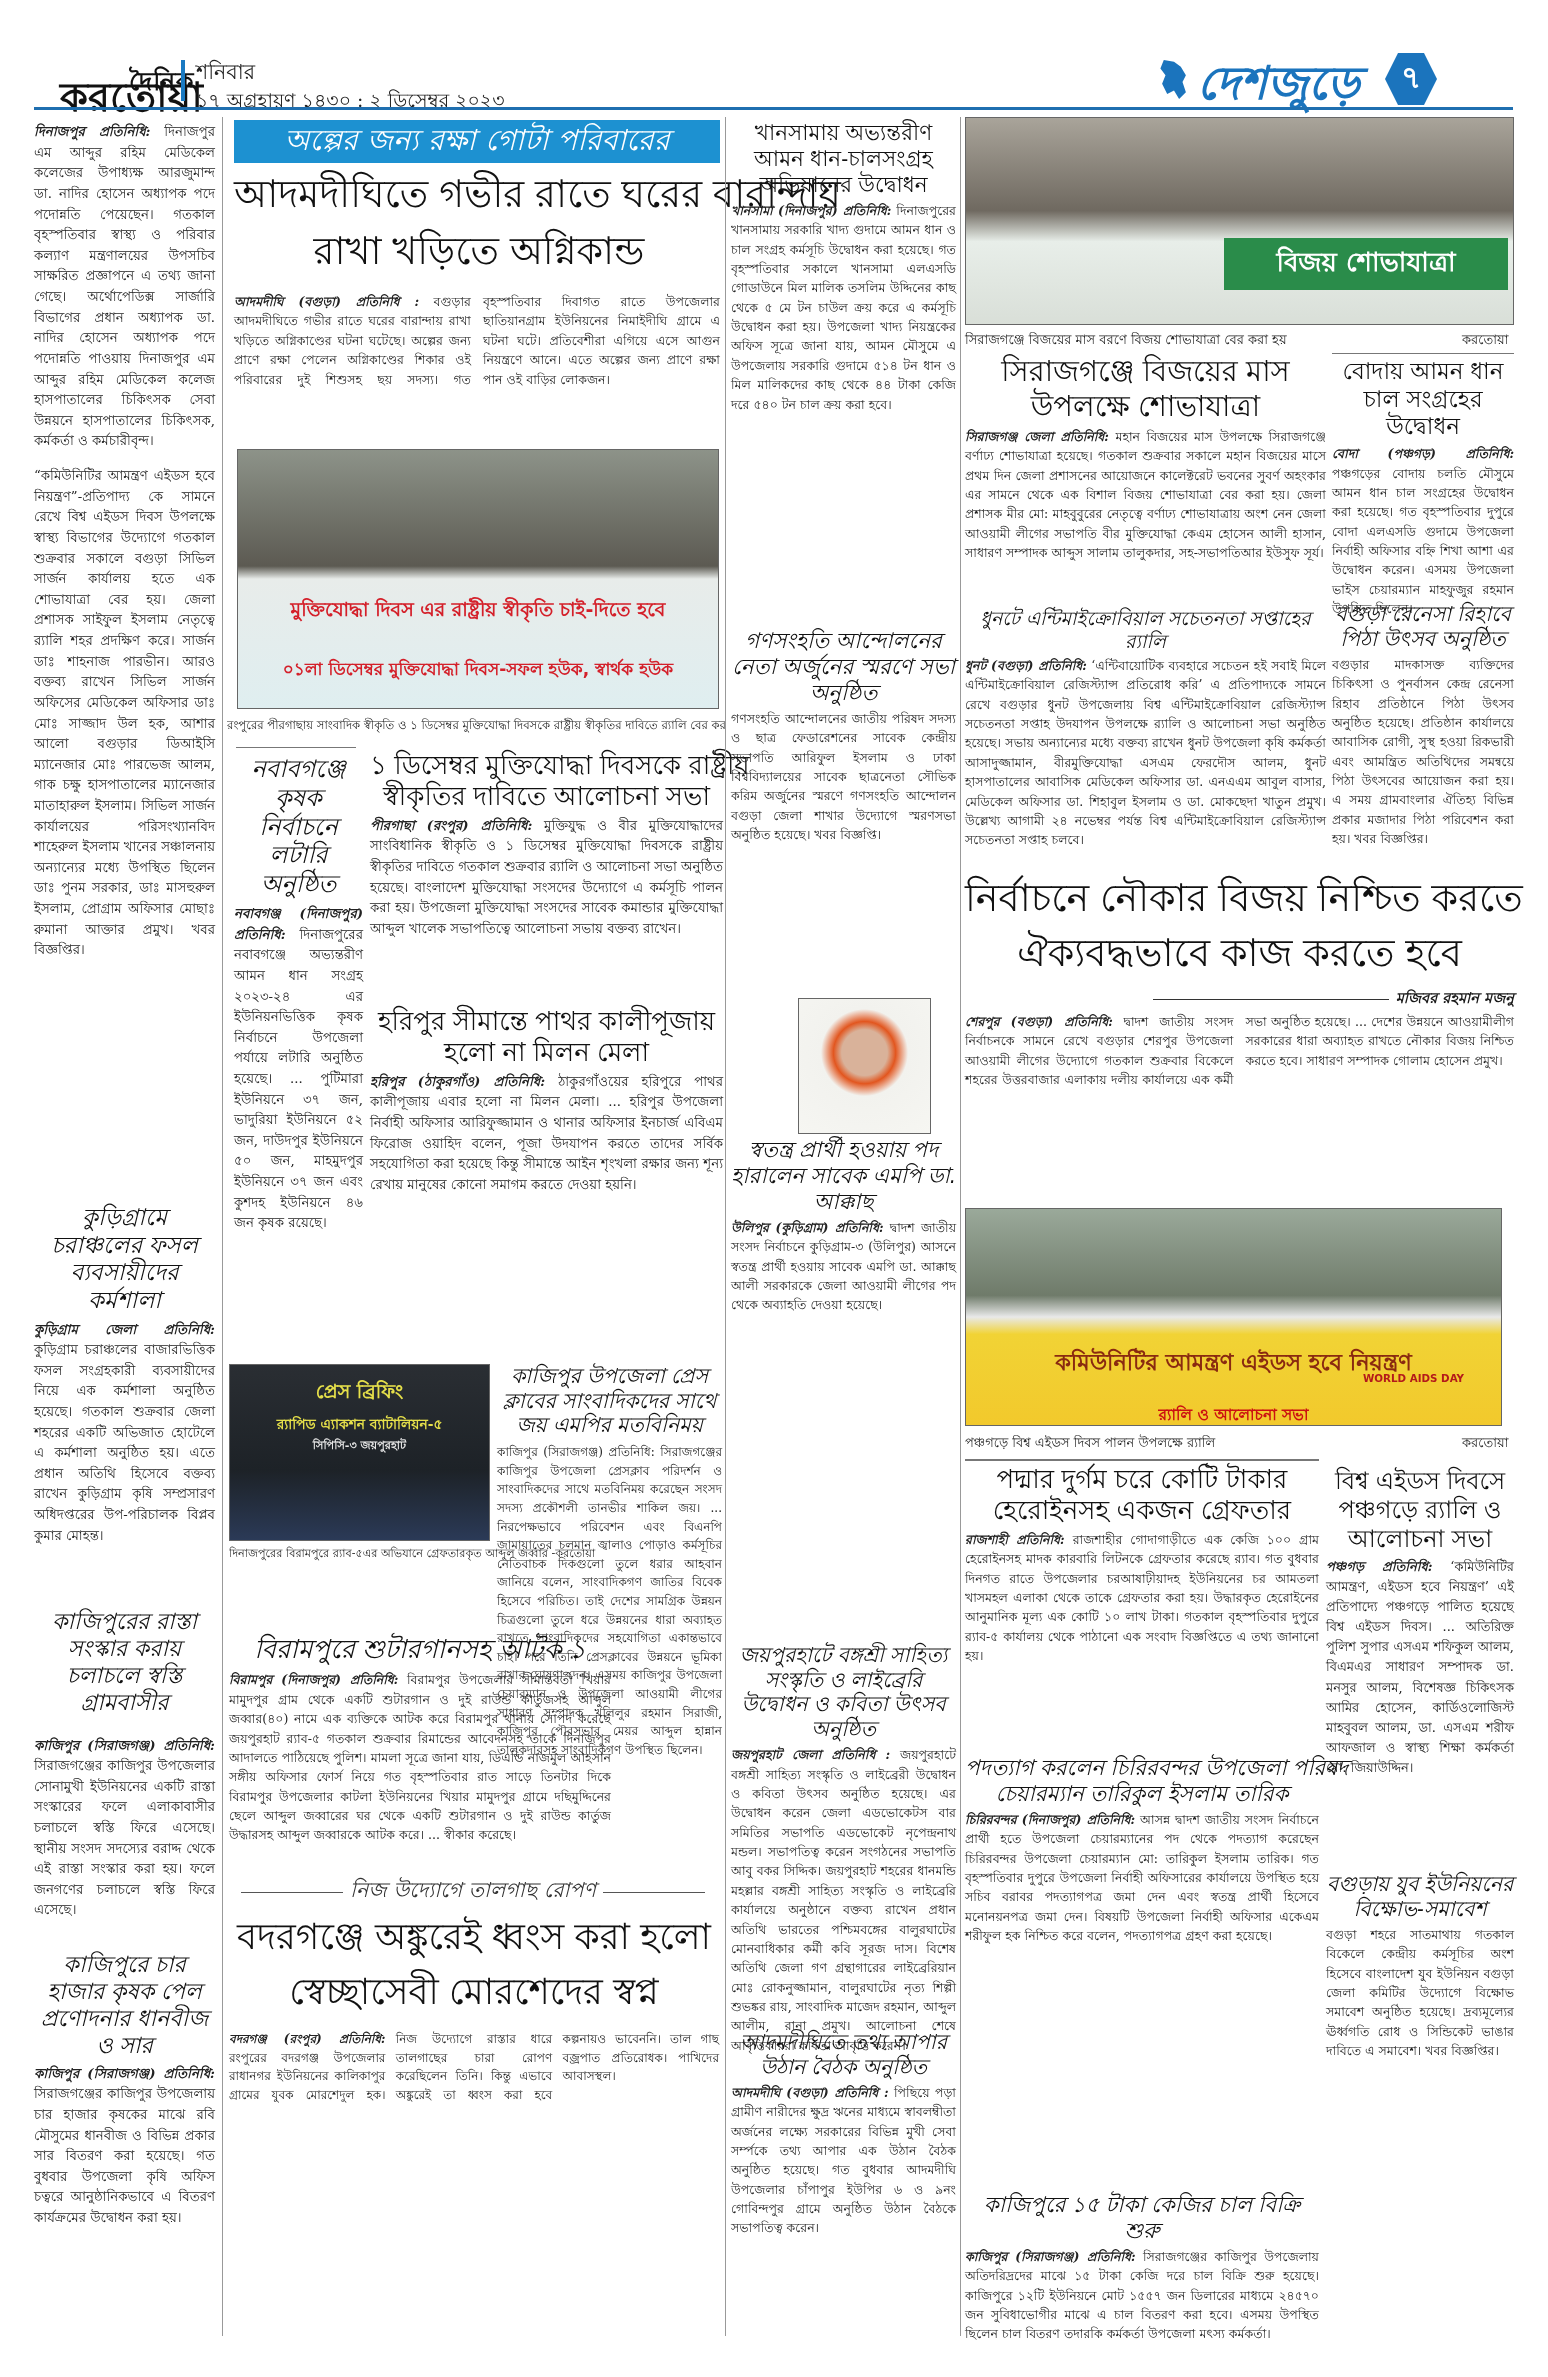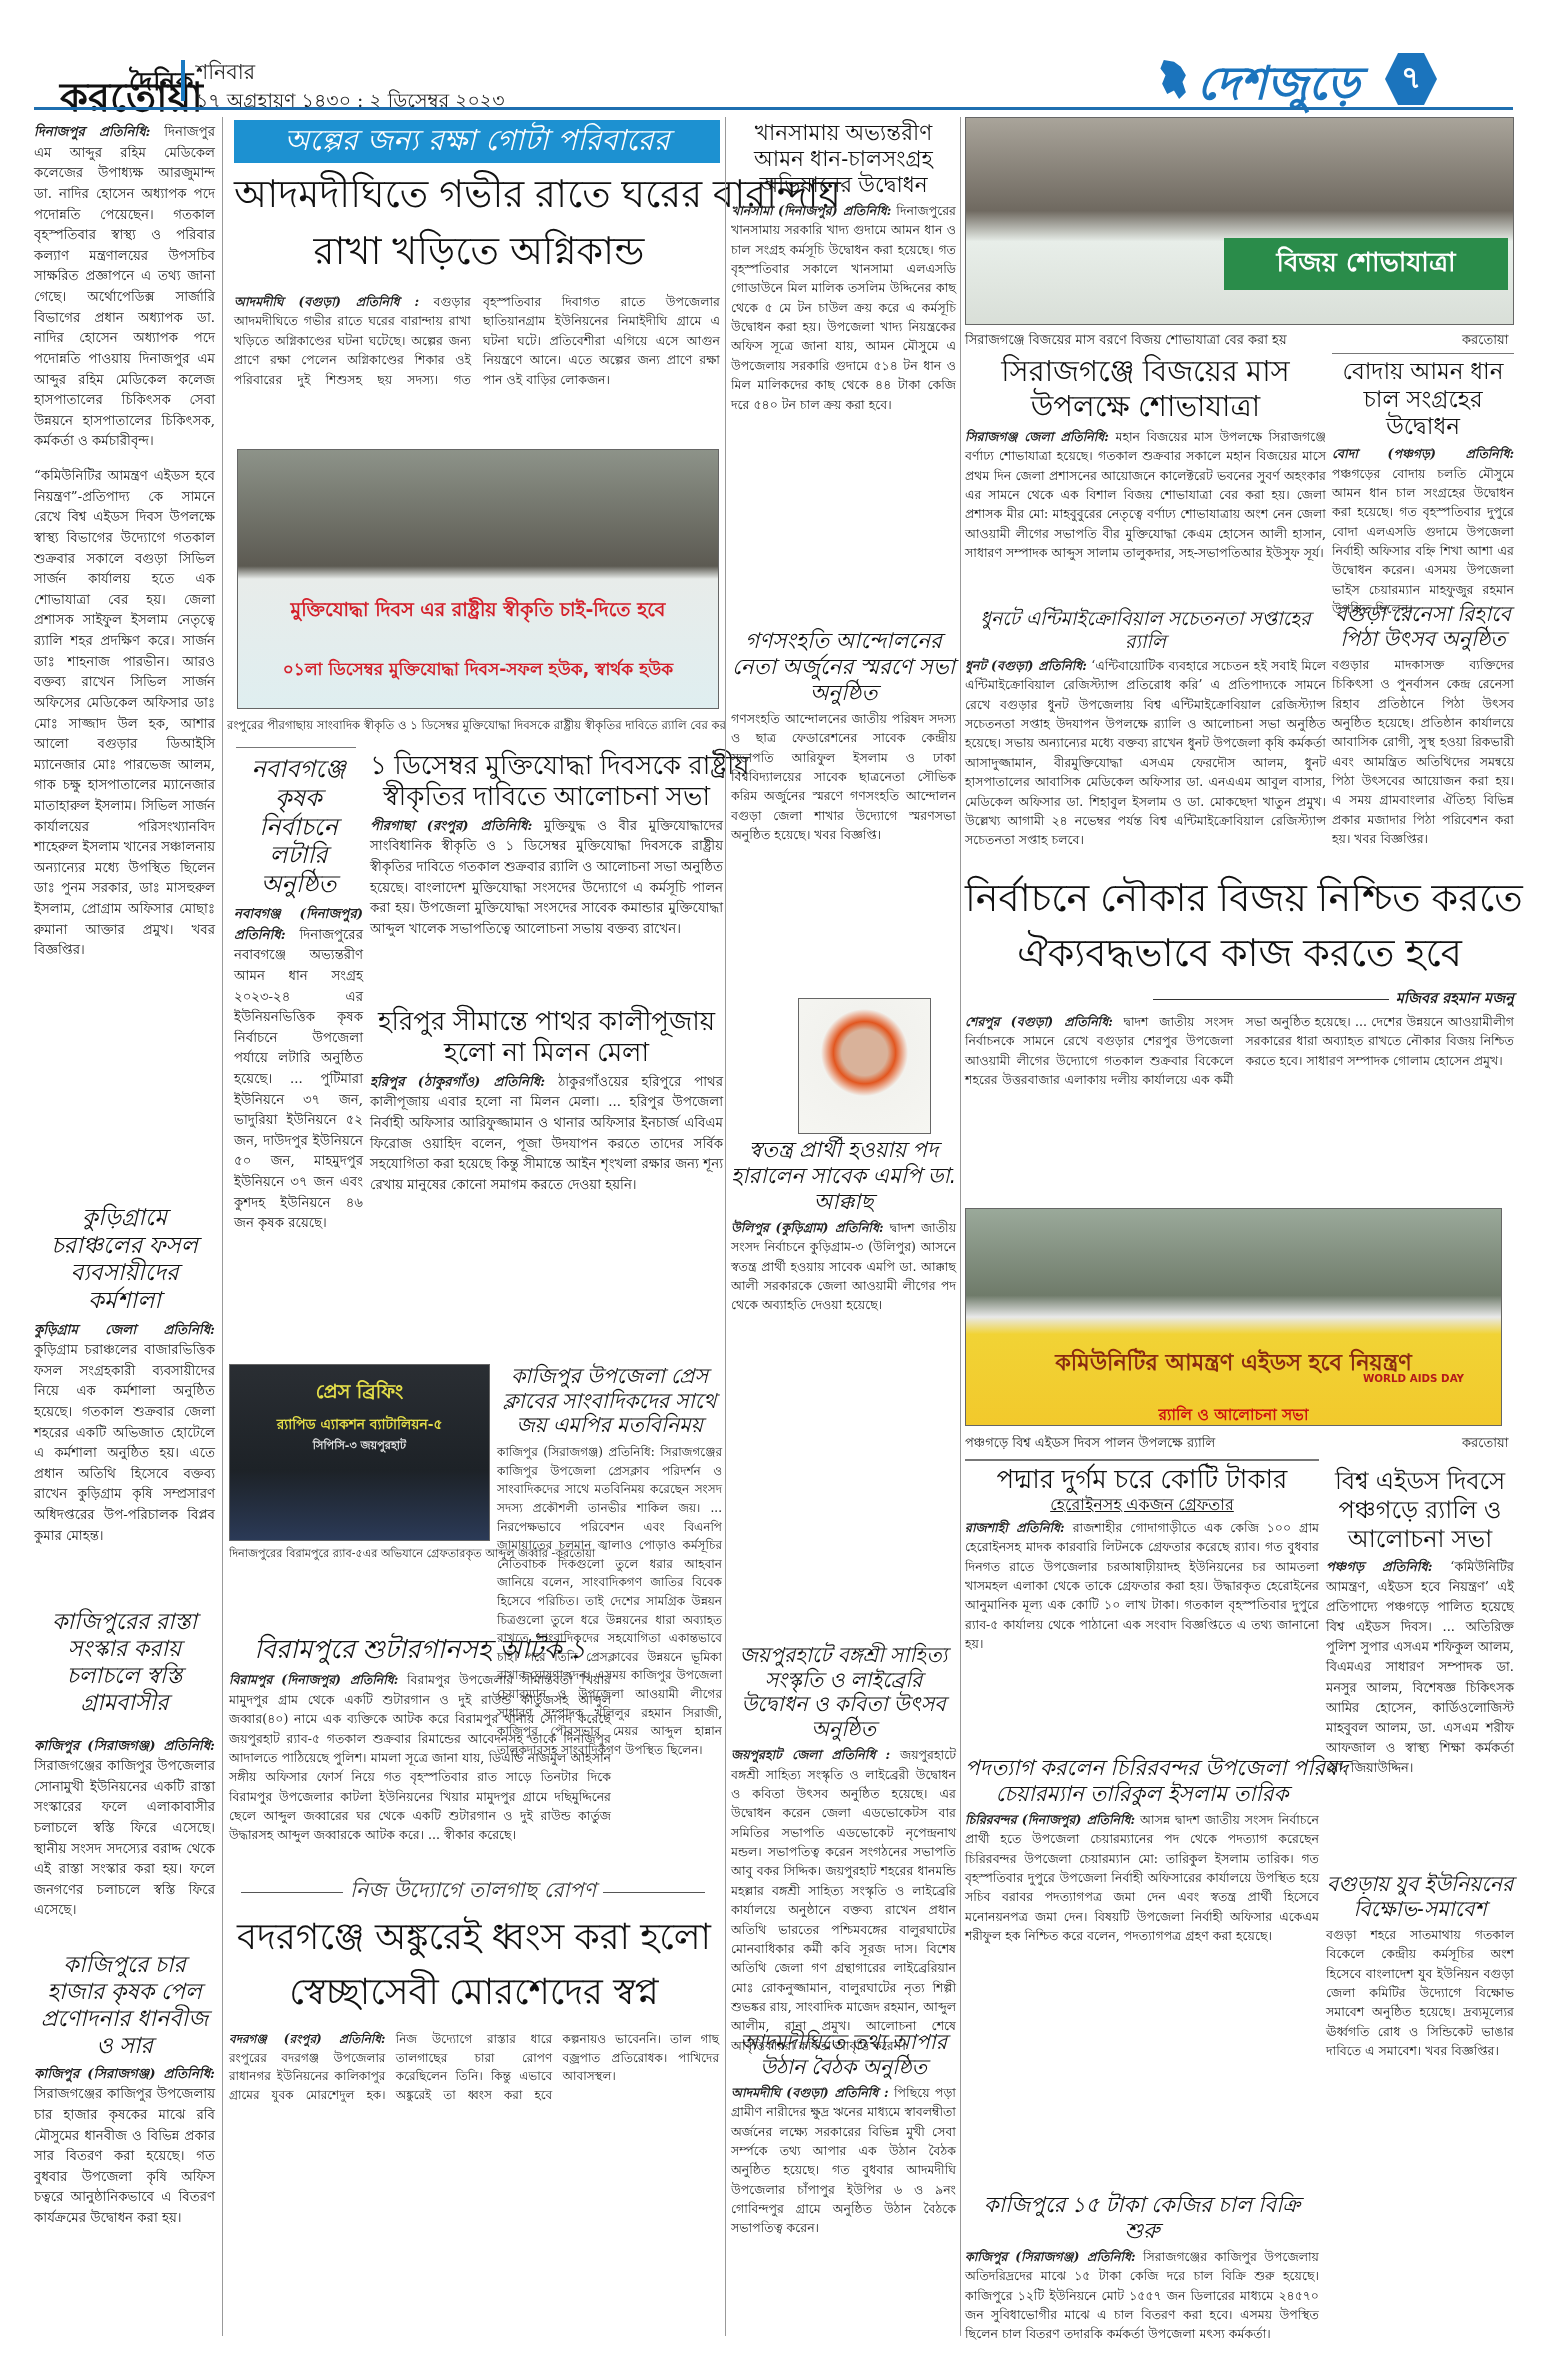--- a/index.html
+++ b/index.html
@@ -254,21 +254,21 @@
   <div class="banner" style="top:136px;color:#8a2a10;font-size:22.4px;padding:0 86px;">কমিউনিটির আমন্ত্রণ এইডস হবে নিয়ন্ত্রণ</div>
   <div class="banner" style="top:194px;color:#c11;font-size:15.5px;">র‍্যালি ও আলোচনা সভা</div>
   <div class="abs" style="left:397px;top:163px;color:#b41a1a;font-size:10.3px;font-weight:bold;font-family:'DejaVu Sans',sans-serif;">WORLD AIDS DAY</div>
 </div>
 <div class="abs caption" style="left:965px;top:1433px;">পঞ্চগড়ে বিশ্ব এইডস দিবস পালন উপলক্ষে র‍্যালি</div>
 <div class="abs caption" style="left:1462px;top:1433px;">করতোয়া</div>
 <div class="abs rule-gray" style="left:965px;top:1459px;width:354px;"></div>
 
 <div class="abs" style="left:965px;top:1464px;width:354px;">
   <div class="h1" style="font-size:26px;">পদ্মার দুর্গম চরে কোটি টাকার</div>
-  <div class="h1" style="font-size:16px;text-decoration:underline;">হেরোইনসহ একজন গ্রেফতার</div>
+  <div class="h1" style="font-size:26px;">হেরোইনসহ একজন গ্রেফতার</div>
   <div class="body-text" style="margin-top:3.4px;font-size:12.5px;">
     <span class="dateline">রাজশাহী প্রতিনিধি:</span>
     <span>রাজশাহীর গোদাগাড়ীতে এক কেজি ১০০ গ্রাম হেরোইনসহ মাদক কারবারি লিটনকে গ্রেফতার করেছে র‍্যাব। গত বুধবার দিনগত রাতে উপজেলার চরআষাঢ়ীয়াদহ ইউনিয়নের চর আমতলা খাসমহল এলাকা থেকে তাকে গ্রেফতার করা হয়। উদ্ধারকৃত হেরোইনের আনুমানিক মূল্য এক কোটি ১০ লাখ টাকা। গতকাল বৃহস্পতিবার দুপুরে র‍্যাব-৫ কার্যালয় থেকে পাঠানো এক সংবাদ বিজ্ঞপ্তিতে এ তথ্য জানানো হয়।</span>
   </div>
 </div>
 
 <div class="abs" style="left:1326px;top:1467px;width:188px;">
   <div class="h1" style="font-size:24px;">বিশ্ব এইডস দিবসে পঞ্চগড়ে র‍্যালি ও আলোচনা সভা</div>
   <div class="body-text" style="margin-top:3.4px;font-size:13px;">
     <span class="dateline">পঞ্চগড় প্রতিনিধি:</span>

